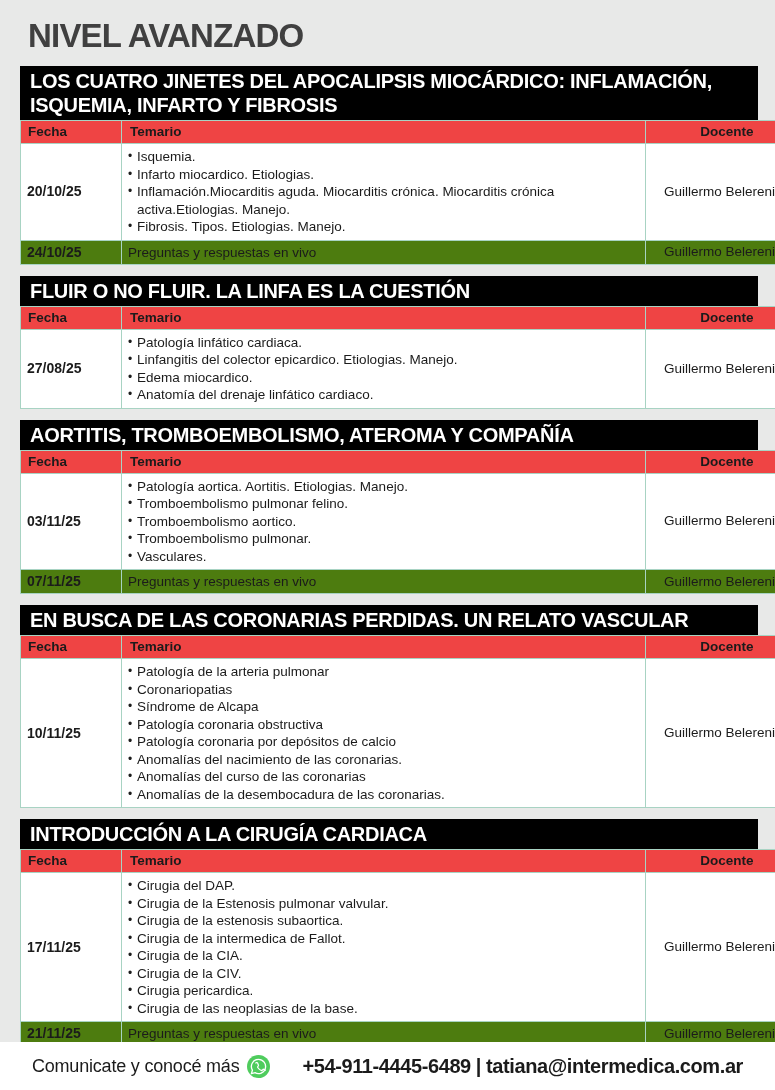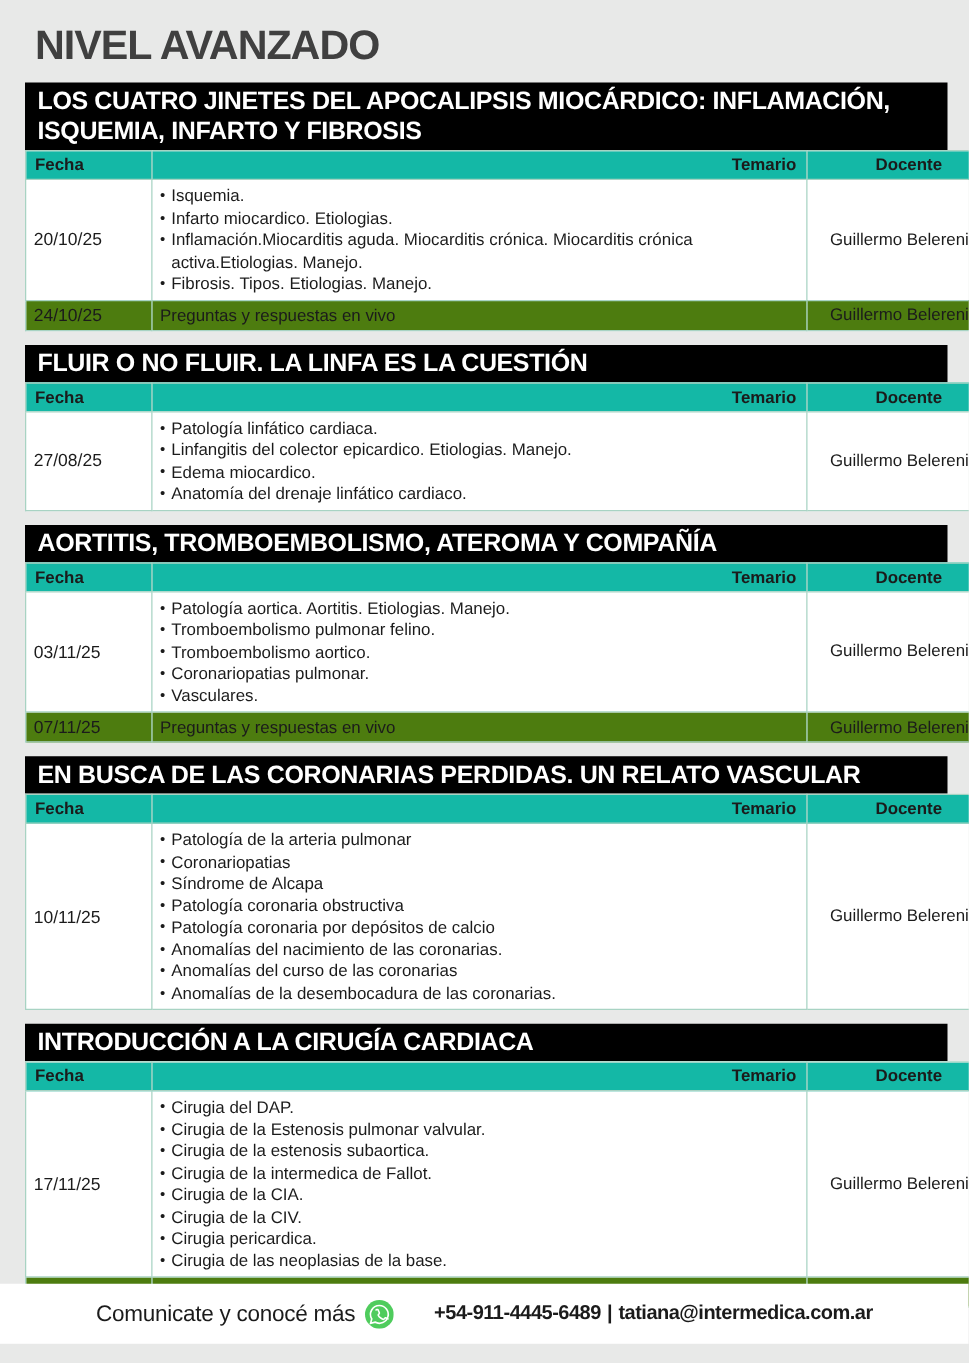--- a/index.html
+++ b/index.html
@@ -21,50 +21,50 @@
     padding:3px 10px;
   }
   table.schedule{
     width:738px;border-collapse:collapse;background:#ffffff;
     table-layout:fixed;
   }
   table.schedule th, table.schedule td{
     border:1px solid #a8d3c3;
   }
   thead th{
-    background:#14b8a6;font-size:13.5px;font-weight:bold;
+    background:#ef4444;font-size:13.5px;font-weight:bold;
     text-align:left;padding:3px 8px;line-height:16px;margin-left:38px;
   }
   th.col-fecha{width:85px;padding-left:7px;}
-  th.col-temario{width:507px;text-align:right;}
+  th.col-temario{width:507px;}
   th.col-docente{width:146px;text-align:center;}
   td.col-fecha{
     width:85px;font-size:14px;padding:2px 2px 2px 6px;
-    vertical-align:middle;line-height:17px;
+    vertical-align:middle;line-height:17px;font-weight:bold;
   }
   td.col-temario{
     width:507px;padding:4px 8px 4px 6px;font-size:13.5px;
     vertical-align:middle;
   }
   td.col-docente{
     width:146px;text-align:center;font-size:13.5px;
     vertical-align:middle;padding:2px 2px;line-height:16px;
   }
   .topic{display:flex;line-height:17.5px;}
   .bullet{flex:0 0 9px;font-size:12px;}
   .topic-text{flex:1;}
   tr.live td{background:#4d7c0f;padding-top:3px;padding-bottom:3px;}
   tr.live td.col-temario{text-align:left;}
   .footer{
-    position:absolute;left:0;bottom:15px;width:775px;height:48px;
+    position:absolute;left:0;bottom:0;width:775px;height:48px;
     background:#ffffff;display:flex;align-items:center;justify-content:center;
   }
   .footer-msg{font-size:18px;letter-spacing:-0.2px;margin-right:8px;}
   .wa{display:inline-flex;align-items:center;margin-right:3px;}
-  .footer-contact{font-size:16px;font-weight:bold;letter-spacing:-0.4px;margin-left:29px;}
+  .footer-contact{font-size:20px;font-weight:bold;letter-spacing:-0.4px;margin-left:29px;}
   .footer-contact .sep{margin:0 5px;}
 </style>
 </head>
 <body>
 
 <div class="content">
   <div class="page-title">NIVEL AVANZADO</div>
   <div class="sections">
       <section class="section">
         <div class="section-bar">LOS CUATRO JINETES DEL APOCALIPSIS MIOCÁRDICO: INFLAMACIÓN, ISQUEMIA, INFARTO Y FIBROSIS</div>
@@ -164,21 +164,21 @@
                 <div class="topic">
                   <span class="bullet">•</span>
                   <span class="topic-text">Tromboembolismo pulmonar felino.</span>
                 </div>
                 <div class="topic">
                   <span class="bullet">•</span>
                   <span class="topic-text">Tromboembolismo aortico.</span>
                 </div>
                 <div class="topic">
                   <span class="bullet">•</span>
-                  <span class="topic-text">Coronariopatias pulmonar.</span>
+                  <span class="topic-text">Tromboembolismo pulmonar.</span>
                 </div>
                 <div class="topic">
                   <span class="bullet">•</span>
                   <span class="topic-text">Vasculares.</span>
                 </div>
               </td>
               <td class="col-docente">Guillermo Belerenian</td>
             </tr>
             <tr class="live">
               <td class="col-fecha">07/11/25</td>

